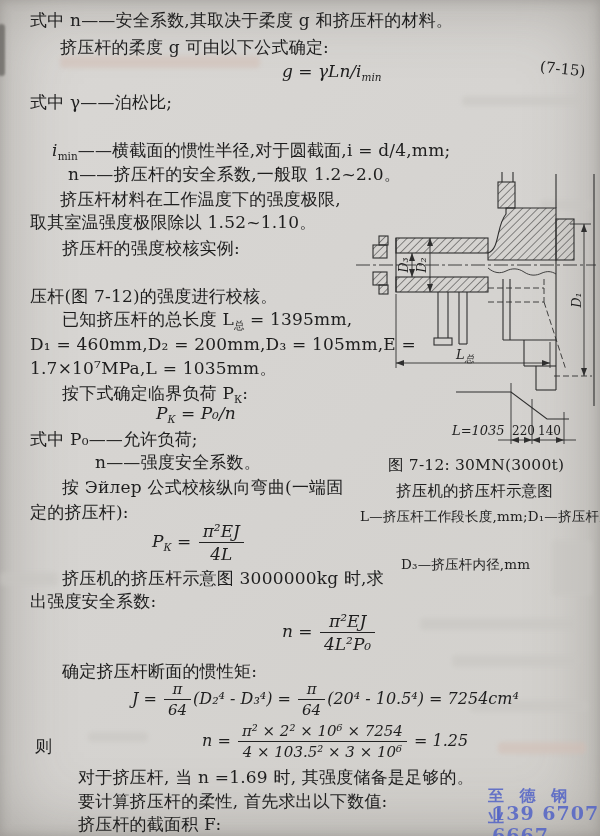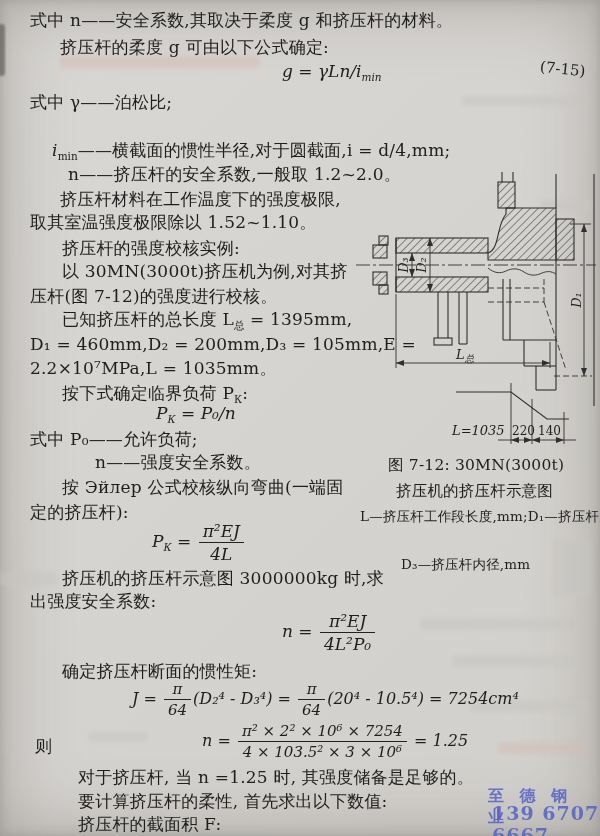--- a/index.html
+++ b/index.html
@@ -58,25 +58,24 @@
 
   <div class="frm" style="top:61px;left:282px"><span>g = γLn/i</span><sub class="sb">min</sub></div>
   <div class="tag" style="top:60px;left:540px">(7-15)</div>
 
   <div class="ln" style="top:92px;left:30px">式中  γ——泊松比;</div>
   <div class="ln" style="top:140px;left:52px"><span style="font-style:italic">i</span><sub class="sb">min</sub><span>——横截面的惯性半径,对于圆截面,i = d/4,mm;</span></div>
   <div class="ln" style="top:164px;left:68px">n——挤压杆的安全系数,一般取 1.2~2.0。</div>
   <div class="ln" style="top:189px;left:60px">挤压杆材料在工作温度下的强度极限,</div>
   <div class="ln" style="top:212px;left:30px">取其室温强度极限除以 1.52~1.10。</div>
   <div class="ln" style="top:238px;left:62px">挤压杆的强度校核实例:</div>
-  <div class="ln" style="top:261px;left:62px">以 30MN(3000t)挤压机为例,对其挤</div>
   <div class="ln" style="top:286px;left:30px">压杆(图 7-12)的强度进行校核。</div>
   <div class="ln" style="top:309px;left:62px"><span>已知挤压杆的总长度 L</span><sub class="sb">总</sub><span> = 1395mm,</span></div>
   <div class="ln" style="top:334px;left:30px">D₁ = 460mm,D₂ = 200mm,D₃ = 105mm,E =</div>
-  <div class="ln" style="top:358px;left:30px">2.2×10⁷MPa,L = 1035mm。</div>
+  <div class="ln" style="top:358px;left:30px">1.7×10⁷MPa,L = 1035mm。</div>
   <div class="ln" style="top:383px;left:62px"><span>按下式确定临界负荷 P</span><sub class="sb">К</sub><span>:</span></div>
 
   <div class="frm" style="top:403px;left:156px"><span>P</span><sub class="sb">К</sub><span> = P₀/n</span></div>
 
   <div class="ln" style="top:429px;left:30px">式中  P₀——允许负荷;</div>
   <div class="ln" style="top:452px;left:95px">n——强度安全系数。</div>
   <div class="ln" style="top:477px;left:62px">按 Эйлер 公式校核纵向弯曲(一端固</div>
   <div class="ln" style="top:502px;left:30px">定的挤压杆):</div>
 
   <div class="frm" style="top:521px;left:152px"><span>P</span><sub class="sb">К</sub><span> = </span><span class="frac"><span class="num">π²EJ</span><span class="den">4L</span></span></div>
@@ -86,21 +85,21 @@
 
   <div class="frm" style="top:611px;left:282px"><span>n = </span><span class="frac"><span class="num">π²EJ</span><span class="den">4L²P₀</span></span></div>
 
   <div class="ln" style="top:661px;left:62px">确定挤压杆断面的惯性矩:</div>
 
   <div class="frm f16" style="top:680px;left:132px"><span>J = </span><span class="frac f15"><span class="num">π</span><span class="den">64</span></span><span>(D₂⁴ - D₃⁴) = </span><span class="frac f15"><span class="num">π</span><span class="den">64</span></span><span>(20⁴ - 10.5⁴) = 7254cm⁴</span></div>
 
   <div class="ln" style="top:736px;left:35px">则</div>
   <div class="frm f16" style="top:722px;left:202px"><span>n = </span><span class="frac f15"><span class="num">π² × 2² × 10⁶ × 7254</span><span class="den">4 × 103.5² × 3 × 10⁶</span></span><span> = 1.25</span></div>
 
-  <div class="ln" style="top:767px;left:78px">对于挤压杆, 当 n =1.25 时, 其强度储备是足够的。</div>
+  <div class="ln" style="top:767px;left:78px">对于挤压杆, 当 n =1.69 时, 其强度储备是足够的。</div>
   <div class="ln" style="top:791px;left:78px">要计算挤压杆的柔性, 首先求出以下数值:</div>
   <div class="ln" style="top:814px;left:78px">挤压杆的截面积 F:</div>
 
   <svg style="position:absolute;left:356px;top:172px;z-index:2" width="244" height="284" viewBox="0 0 244 284">
     <defs>
       <pattern id="hp" patternUnits="userSpaceOnUse" width="5.5" height="5.5" patternTransform="rotate(45)">
         <line x1="0" y1="0" x2="0" y2="5.5" stroke="#3a3a3a" stroke-width="1.1"></line>
       </pattern>
       <marker id="ae" markerWidth="9" markerHeight="7" refX="8" refY="3" orient="auto" markerUnits="userSpaceOnUse">
           <path d="M0,0 L8,3 L0,6 Z" fill="#2f2f2f"></path>

